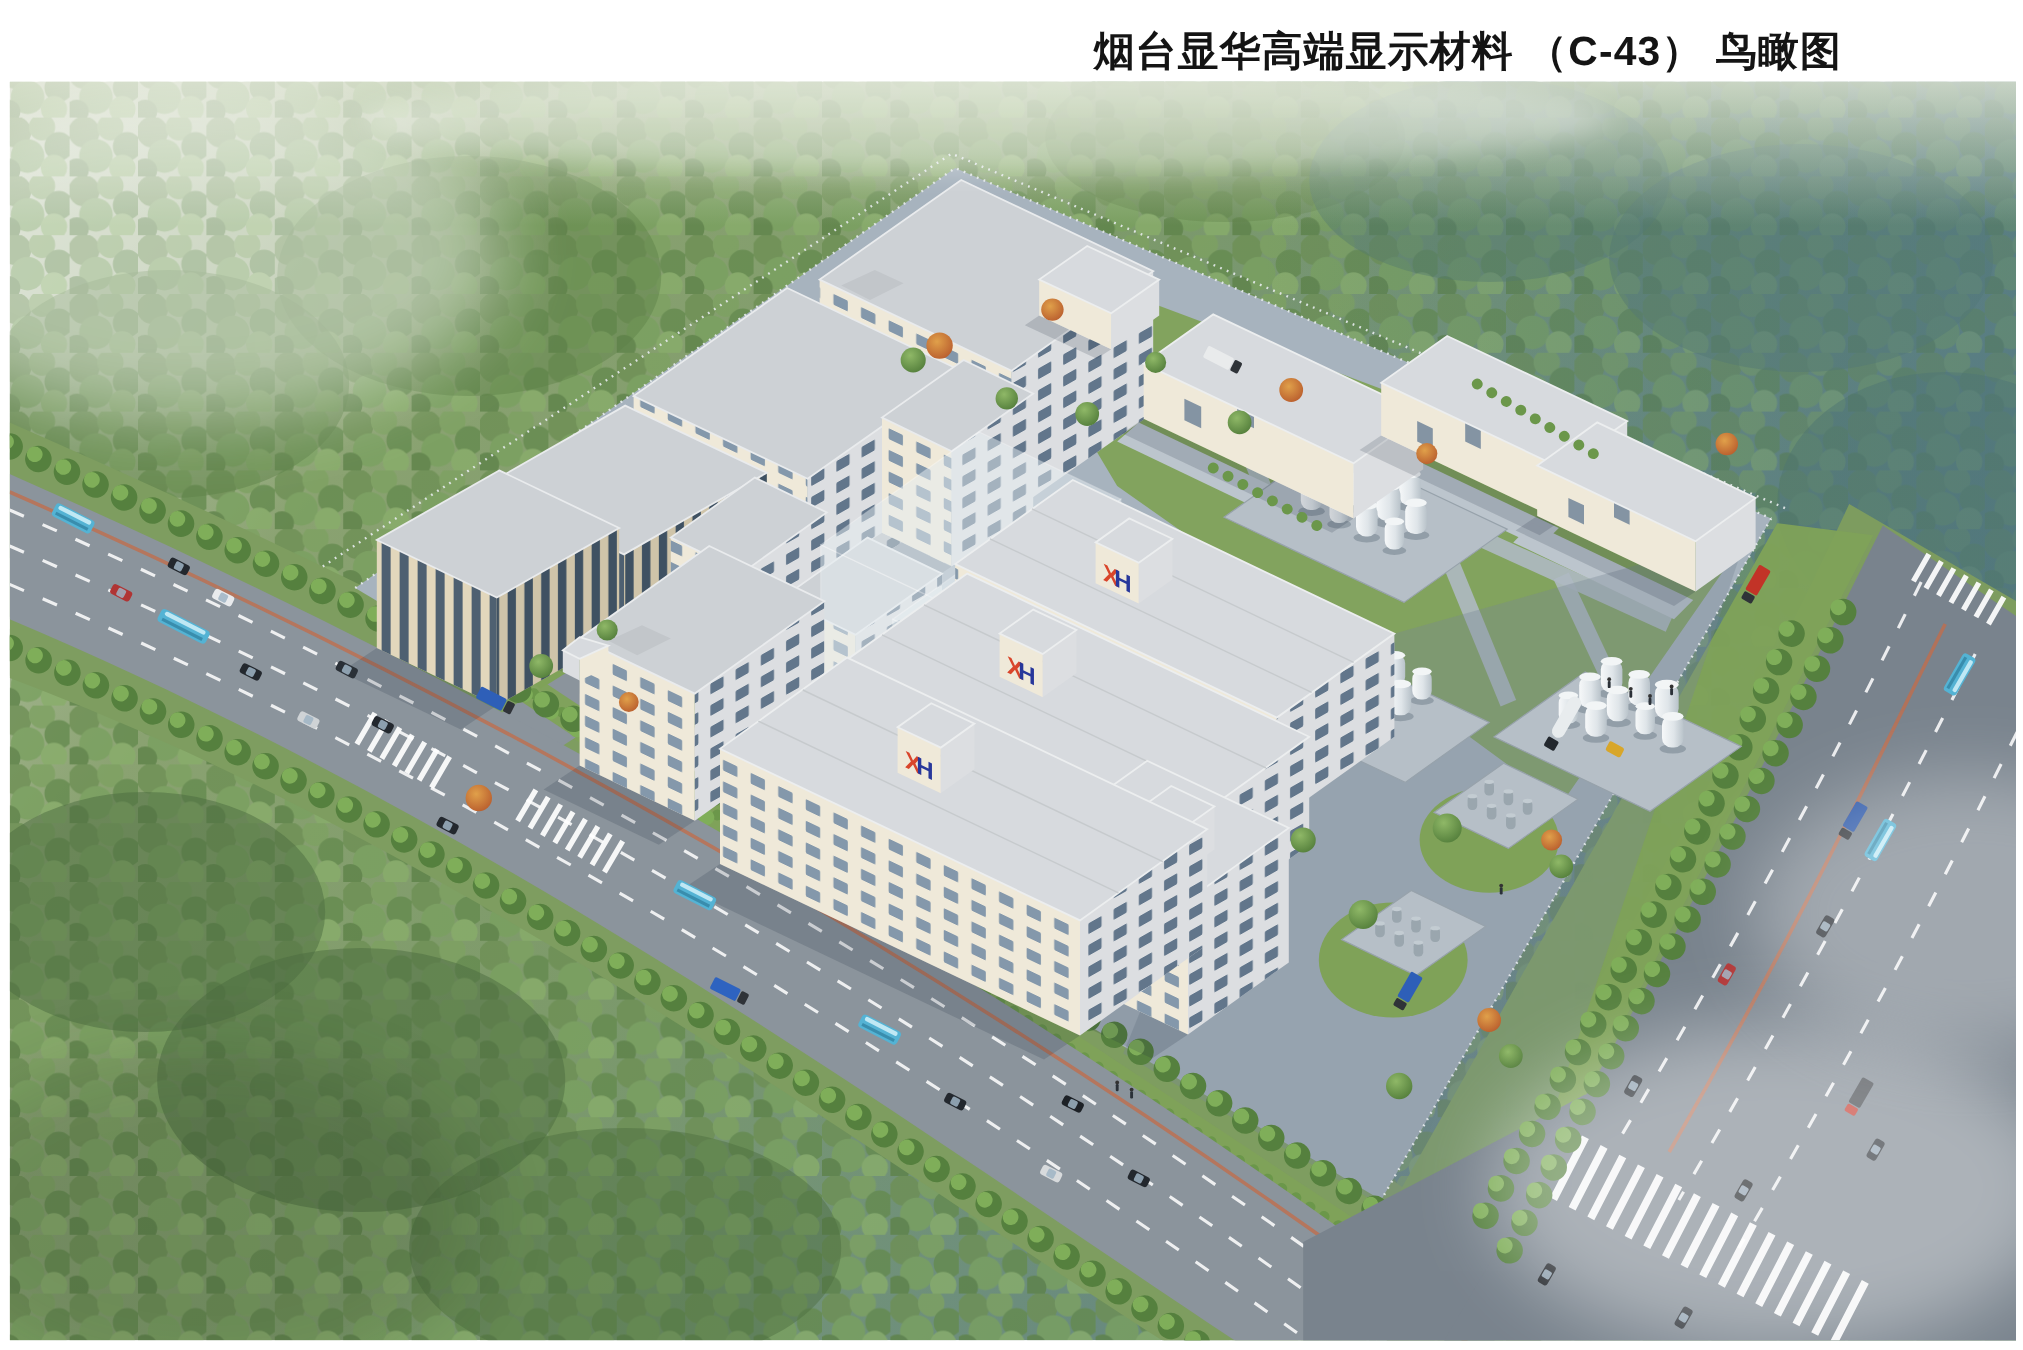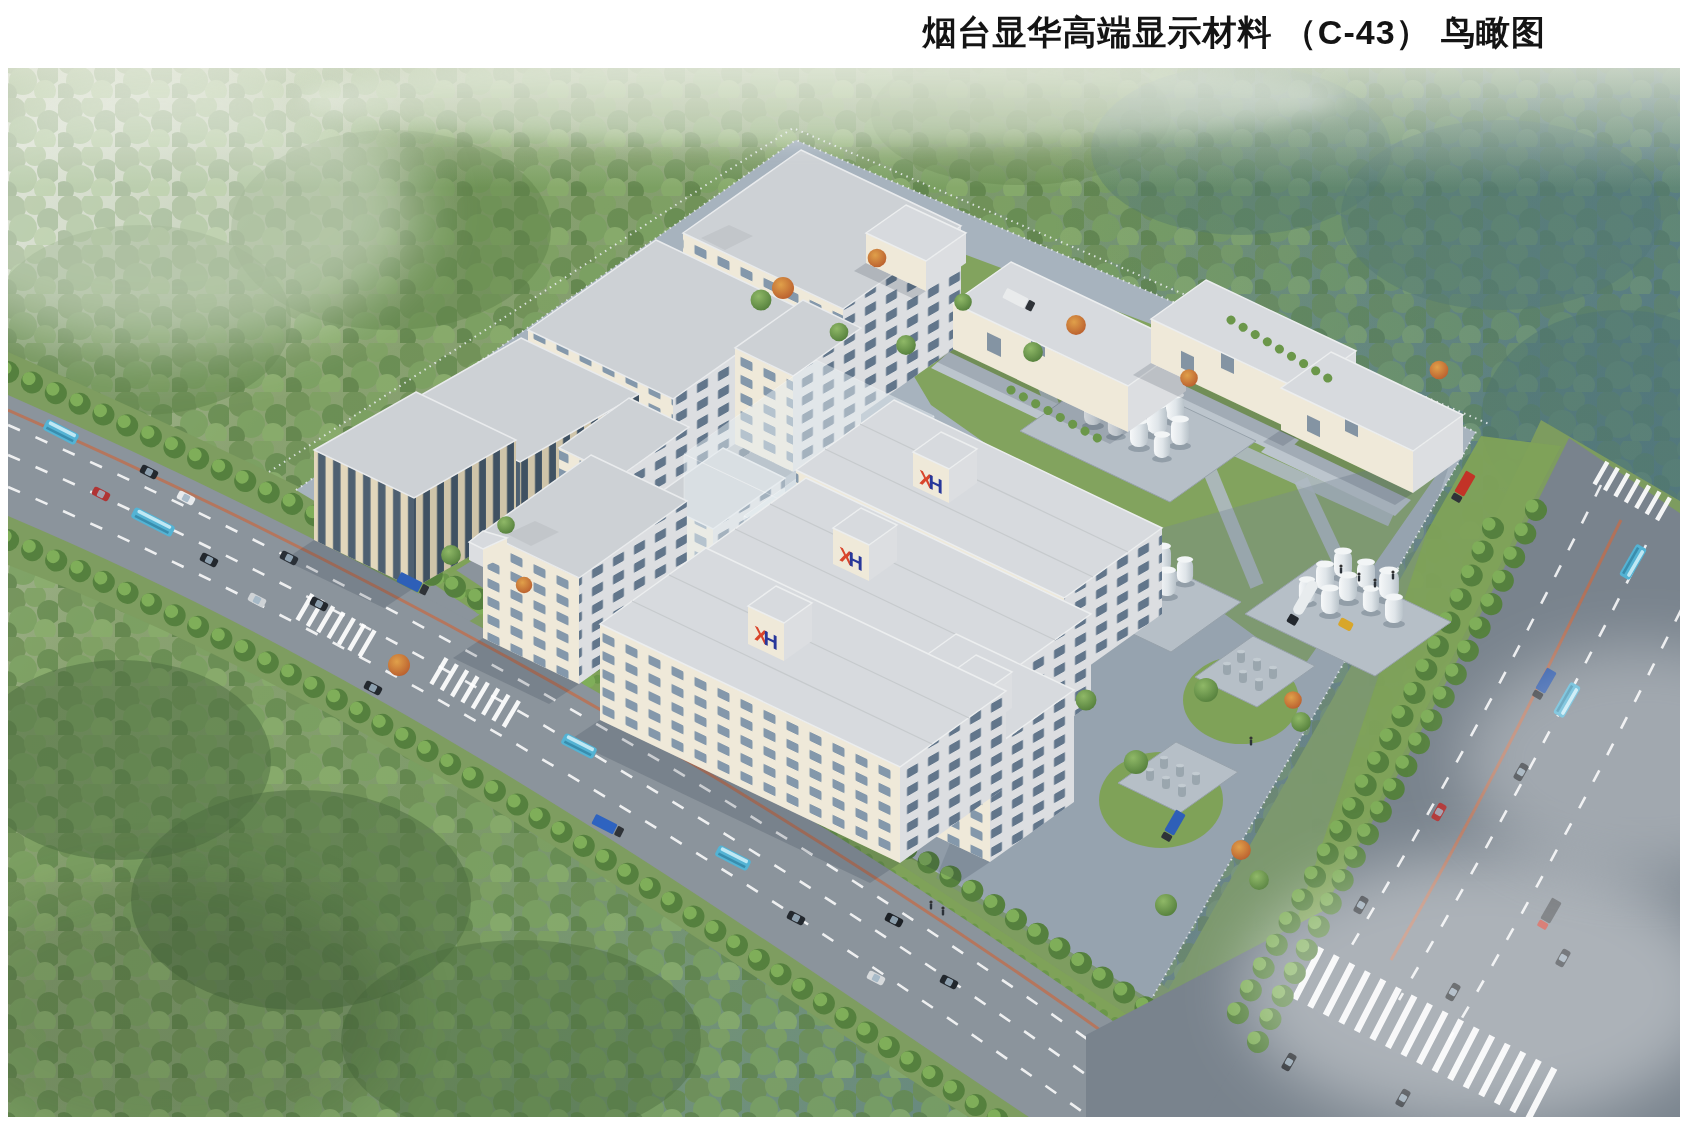--- a/index.html
+++ b/index.html
@@ -1,19 +1,19 @@
 <!DOCTYPE html>
 <html><head>
 <meta charset="utf-8">
 <style>
   html,body{margin:0;padding:0;background:#ffffff;}
   .stage{position:relative;width:1686px;height:1125px;background:#fff;overflow:hidden;
          font-family:"Liberation Sans","DejaVu Sans",sans-serif;}
   .titlebar{position:absolute;left:0;top:0;width:100%;height:68px;background:#fff;}
-  .titlebar h1{margin:0;position:absolute;right:140px;top:0;line-height:64px;
+  .titlebar h1{margin:11px;position:absolute;right:140px;top:0;line-height:64px;
                font-size:34px;font-weight:700;color:#141414;letter-spacing:1px;white-space:nowrap;}
   .render{position:absolute;left:8px;top:68px;width:1672px;height:1049px;overflow:hidden;}
   .render svg{display:block;width:100%;height:100%;}
 
   
   .roof{fill:#cdd1d5;stroke:#e9ebed;stroke-width:1.5;}
   .roofP{fill:#d7dade;stroke:#eceeef;stroke-width:1.5;}
   .fsw{fill:#efe9d9;}           
   .fse{fill:#dcdee1;}           
   .wsw{fill:url(#winSW);}       

